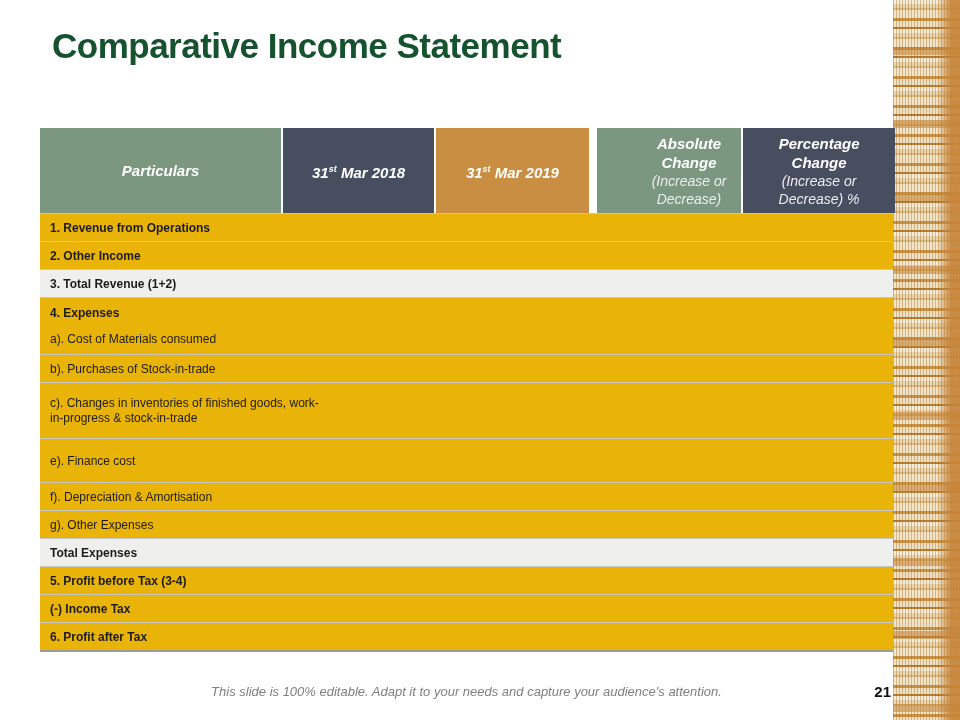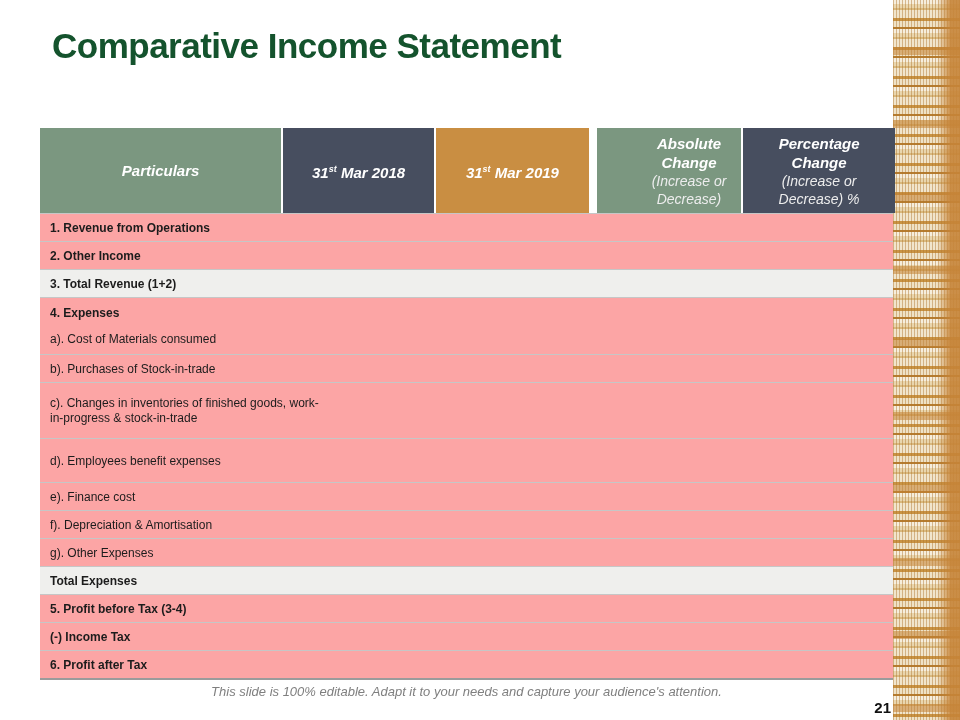--- a/index.html
+++ b/index.html
@@ -55,42 +55,42 @@
   .h-orange { background:#c98e42; }
   .h-c1 { width:243px;text-align:center; } .h-c2 { width:152px;align-items:center; } .h-c3 { width:154px; }
   .h-c4 { width:145px;padding-left:48px; } .h-c5 { width:153px; }
   .h-main { font-weight:bold; font-style:italic; font-size:15px; line-height:19px; }
   .h-main sup { font-size:9px; }
   .h-sub  { font-style:italic; font-size:14px; line-height:18px; color:#ededed; font-weight:normal; }
 
   .tbody { width:853px; border-bottom:2px solid #9b9b9b; }
   .t-row {
     min-height:28px; display:flex; flex-direction:column; justify-content:center;
-    border-top:1px solid #c6c6c6; background:#fca5a5; padding-left:10px;
+    border-top:1px solid #c6c6c6; background:#eab308; padding-left:10px;
   }
   .t-row.shaded { background:#efefed; }
   .t-row .line {
     min-height:26px; display:flex; align-items:center;
     font-size:12px; color:#1c1c1c; white-space:nowrap;
   }
   .t-row .line.bold { font-weight:bold; }
   
   .t-row:nth-child(4) { min-height:57px; }
   .t-row:nth-child(6) { min-height:56px; }
   .t-row:nth-child(6) .line { white-space:normal; max-width:272px; line-height:15px; }
   .t-row:nth-child(7) { min-height:44px; }
 
   
   .footer-note {
     position:absolute; left:40px; top:684px; width:853px;
     text-align:center; font-style:italic; font-size:13px; color:#7f7f7f;
   }
   .page-number {
     position:absolute; right:69px; top:683px;
-    font-size:15px; font-weight:bold; color:#111111;margin-top:16px;
+    font-size:15px; font-weight:bold; color:#111111;
   }
 </style>
 </head>
 <body>
 
 <div class="slide">
 
   <div class="coins"></div>
 
   <h1 class="title">Comparative Income Statement</h1>
@@ -129,23 +129,20 @@
           <div class="line bold">4. Expenses</div>
           <div class="line">a). Cost of Materials consumed</div>
         </div>
         <div class="t-row">
           <div class="line">b). Purchases of Stock-in-trade</div>
         </div>
         <div class="t-row">
           <div class="line">c). Changes in inventories of finished goods, work-in-progress &amp; stock-in-trade</div>
         </div>
         <div class="t-row">
-          <div class="line">d). Employees benefit expenses</div>
-        </div>
-        <div class="t-row">
           <div class="line">e). Finance cost</div>
         </div>
         <div class="t-row">
           <div class="line">f). Depreciation &amp; Amortisation</div>
         </div>
         <div class="t-row">
           <div class="line">g). Other Expenses</div>
         </div>
         <div class="t-row shaded">
           <div class="line bold">Total Expenses</div>

